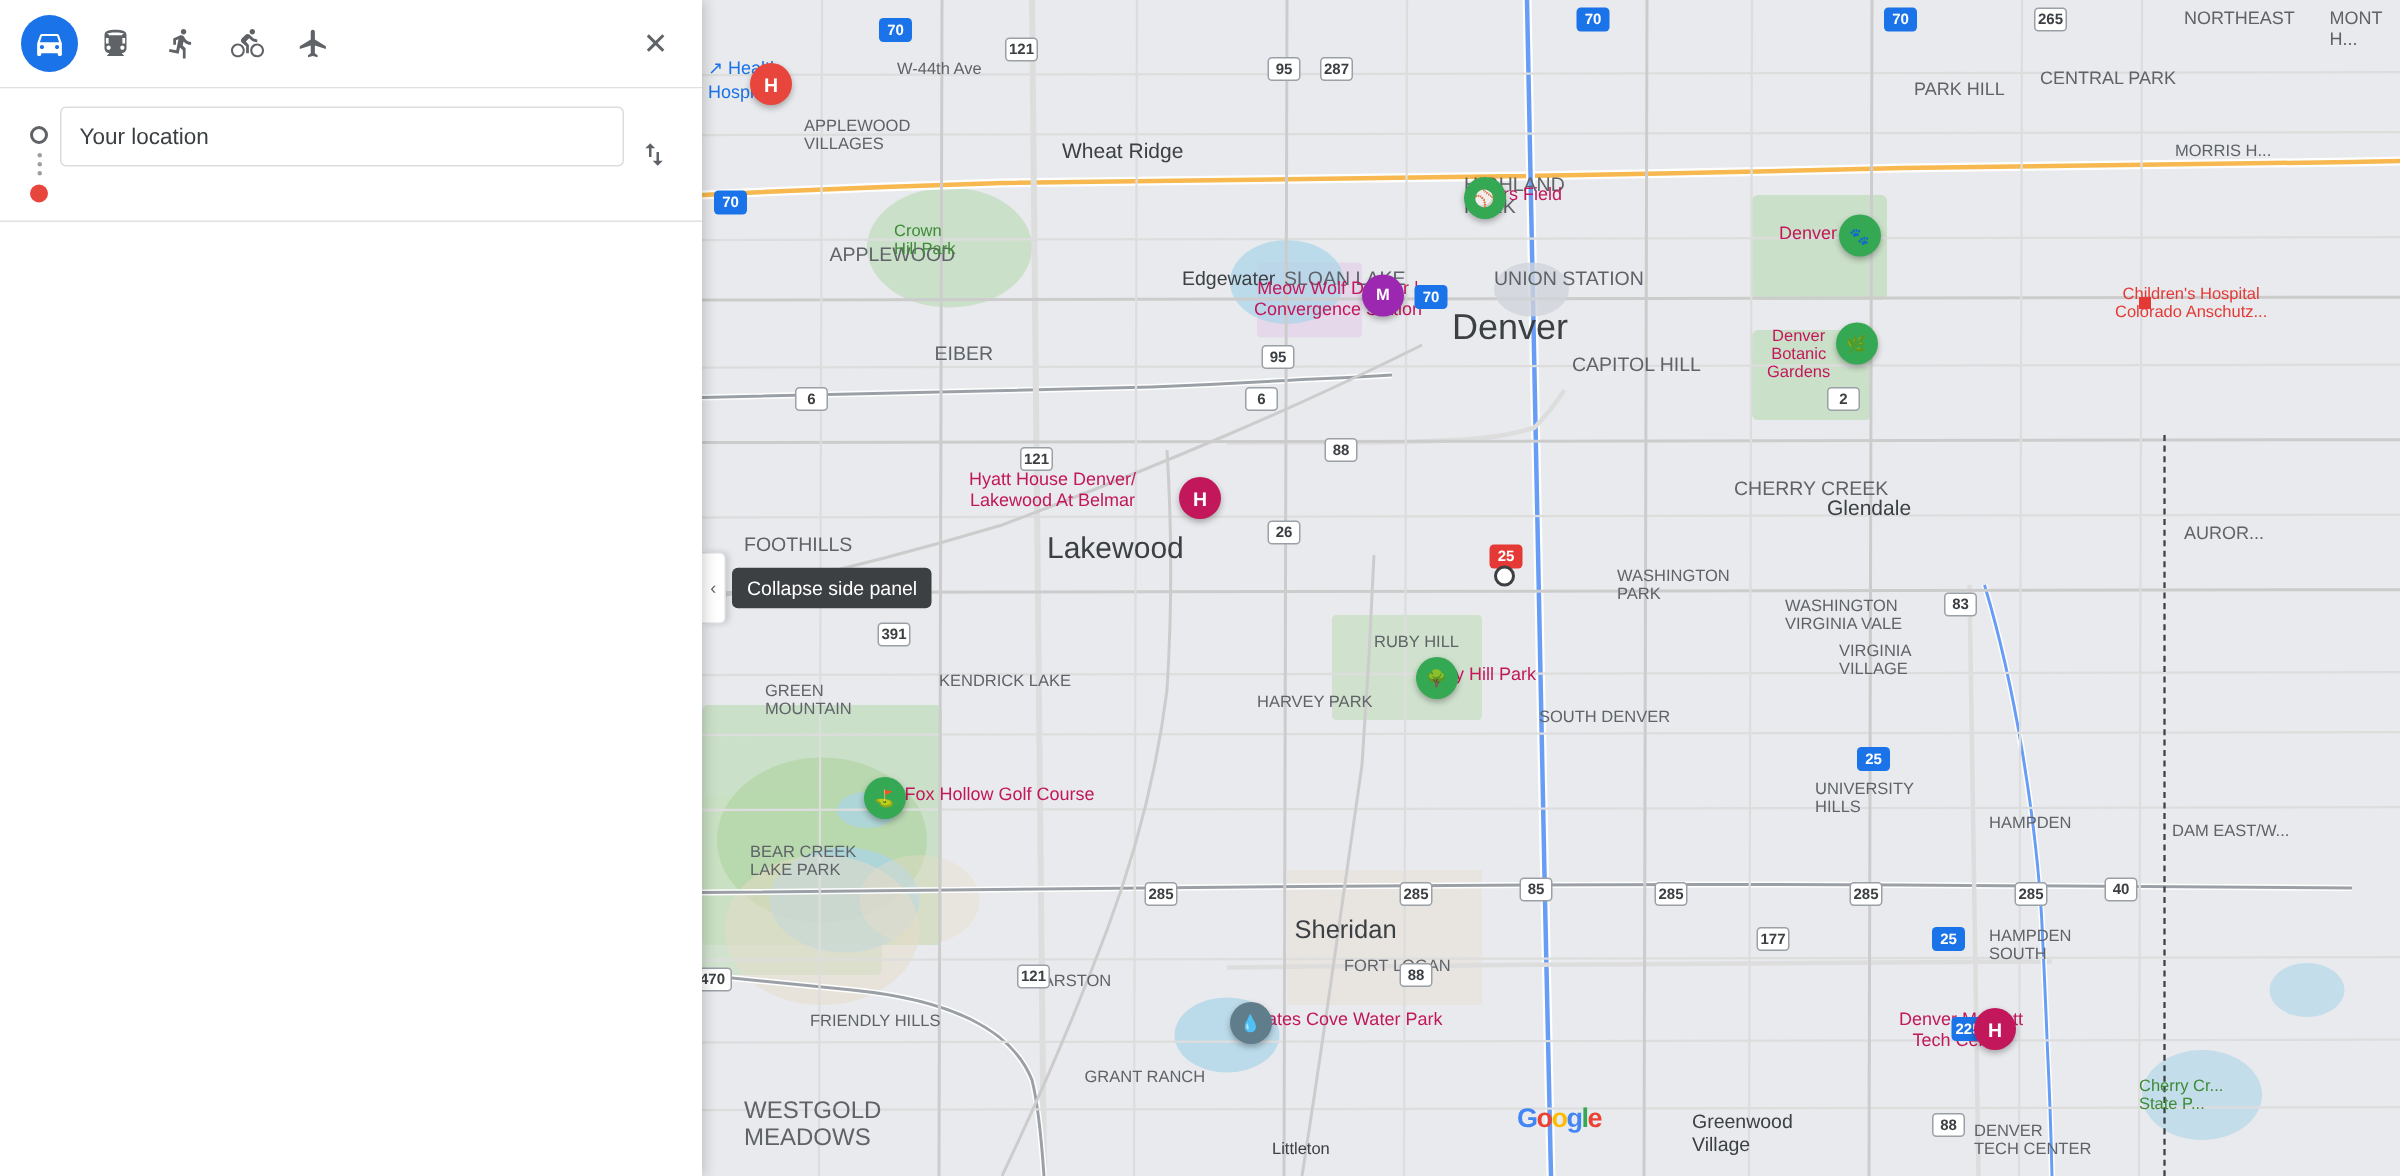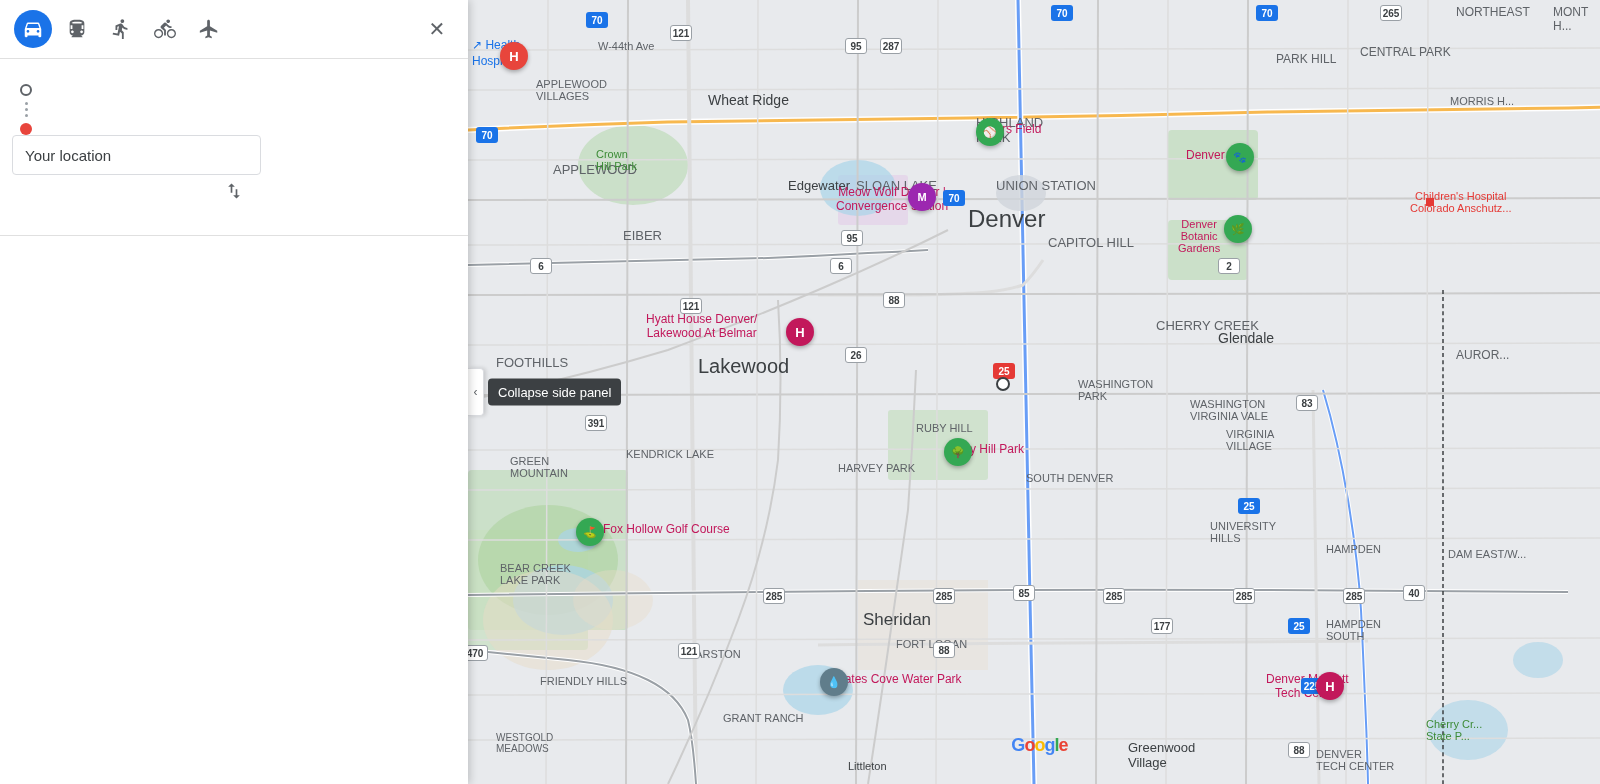--- a/index.html
+++ b/index.html
@@ -44,27 +44,26 @@
       margin-left: auto;
       width: 34px; height: 34px;
       display: flex; align-items: center; justify-content: center;
       cursor: pointer;
       border-radius: 50%;
       color: #5f6368;
       font-size: 20px;
     }
 
     #inputs-area {
-      padding: 12px 16px 28px 12px;
+      padding: 12px 16px 12px 12px;
       display: flex;
       align-items: flex-start;
       gap: 0;
       background: #fff;
       border-bottom: 1px solid #e0e0e0;
-      flex-direction: column;
     }
 
     #dot-column {
       display: flex;
       flex-direction: column;
       align-items: center;
       padding-top: 13px;
       gap: 0;
       width: 28px;
     }
@@ -469,21 +468,21 @@
     <div class="map-label label-district" style="top:472px;left:558px;font-size:11px;">SOUTH DENVER</div>
     <div class="map-label label-district" style="top:520px;left:742px;font-size:11px;">UNIVERSITY<br>HILLS</div>
     <div class="map-label label-district" style="top:378px;left:610px;font-size:11px;">WASHINGTON<br>PARK</div>
     <div class="map-label label-district" style="top:398px;left:722px;font-size:11px;">WASHINGTON<br>VIRGINIA VALE</div>
     <div class="map-label label-district" style="top:428px;left:758px;font-size:11px;">VIRGINIA<br>VILLAGE</div>
     <div class="map-label label-district" style="top:543px;left:858px;font-size:11px;">HAMPDEN</div>
     <div class="map-label label-district" style="top:618px;left:858px;font-size:11px;">HAMPDEN<br>SOUTH</div>
     <div class="map-label label-district" style="top:548px;left:980px;font-size:11px;">DAM EAST/W...</div>
     <div class="map-label label-district" style="top:562px;left:32px;font-size:11px;">BEAR CREEK<br>LAKE PARK</div>
     <div class="map-label label-district" style="top:675px;left:72px;font-size:11px;">FRIENDLY HILLS</div>
-    <div class="map-label label-district" style="top:732px;left:28px;font-size:10px;">WESTGOLD<br>MEADOWS</div>
+    <div class="map-label label-district" style="top:732px;left:28px;font-size:16px;">WESTGOLD<br>MEADOWS</div>
     <div class="map-label label-district" style="top:648px;left:218px;font-size:11px;">MARSTON</div>
     <div class="map-label label-district" style="top:638px;left:428px;font-size:11px;">FORT LOGAN</div>
     <div class="map-label label-district" style="top:712px;left:255px;font-size:11px;">GRANT RANCH</div>
     <div class="map-label label-district" style="top:5px;left:988px;font-size:12px;">NORTHEAST</div>
     <div class="map-label label-district" style="top:52px;left:808px;font-size:12px;">PARK HILL</div>
     <div class="map-label label-district" style="top:45px;left:892px;font-size:12px;">CENTRAL PARK</div>
     <div class="map-label label-district" style="top:95px;left:982px;font-size:11px;">MORRIS H...</div>
     <div class="map-label label-district" style="top:348px;left:988px;font-size:12px;">AUROR...</div>
     <div class="map-label label-district" style="top:748px;left:848px;font-size:11px;">DENVER<br>TECH CENTER</div>
     <div class="map-label label-district" style="top:5px;left:1085px;font-size:12px;">MONT H...</div>
@@ -547,27 +546,27 @@
     <div class="shield shield-white" style="top:415px;left:117px;">391</div>
 
     <div class="shield shield-white" style="top:645px;left:-6px;width:26px;">470</div>
 
     <div class="shield shield-white" style="top:585px;left:545px;">85</div>
 
     <div class="shield shield-white" style="top:395px;left:828px;">83</div>
 
     <div class="shield shield-white" style="top:585px;left:935px;">40</div>
 
-    <div class="shield shield-white" style="top:618px;left:683px;">177</div>
+    <div class="shield shield-white" style="top:618px;left:703px;">177</div>
 
     <div class="shield shield-white" style="top:258px;left:750px;">2</div>
 
     <div class="shield shield-blue" style="top:678px;left:833px;">225</div>
 
-    <div class="shield shield-white" style="top:5px;left:888px;margin-left:24px;">265</div>
+    <div class="shield shield-white" style="top:5px;left:888px;">265</div>
   </div>
 
   <div style="position:absolute;top:0;left:0;pointer-events:none;">
 
     <div class="poi-marker poi-red" style="top:42px;left:32px;font-size:13px;">H</div>
 
     <div class="poi-marker poi-green" style="top:118px;left:508px;font-size:11px;">⚾</div>
 
     <div class="poi-marker poi-green" style="top:143px;left:758px;font-size:11px;">🐾</div>
 

